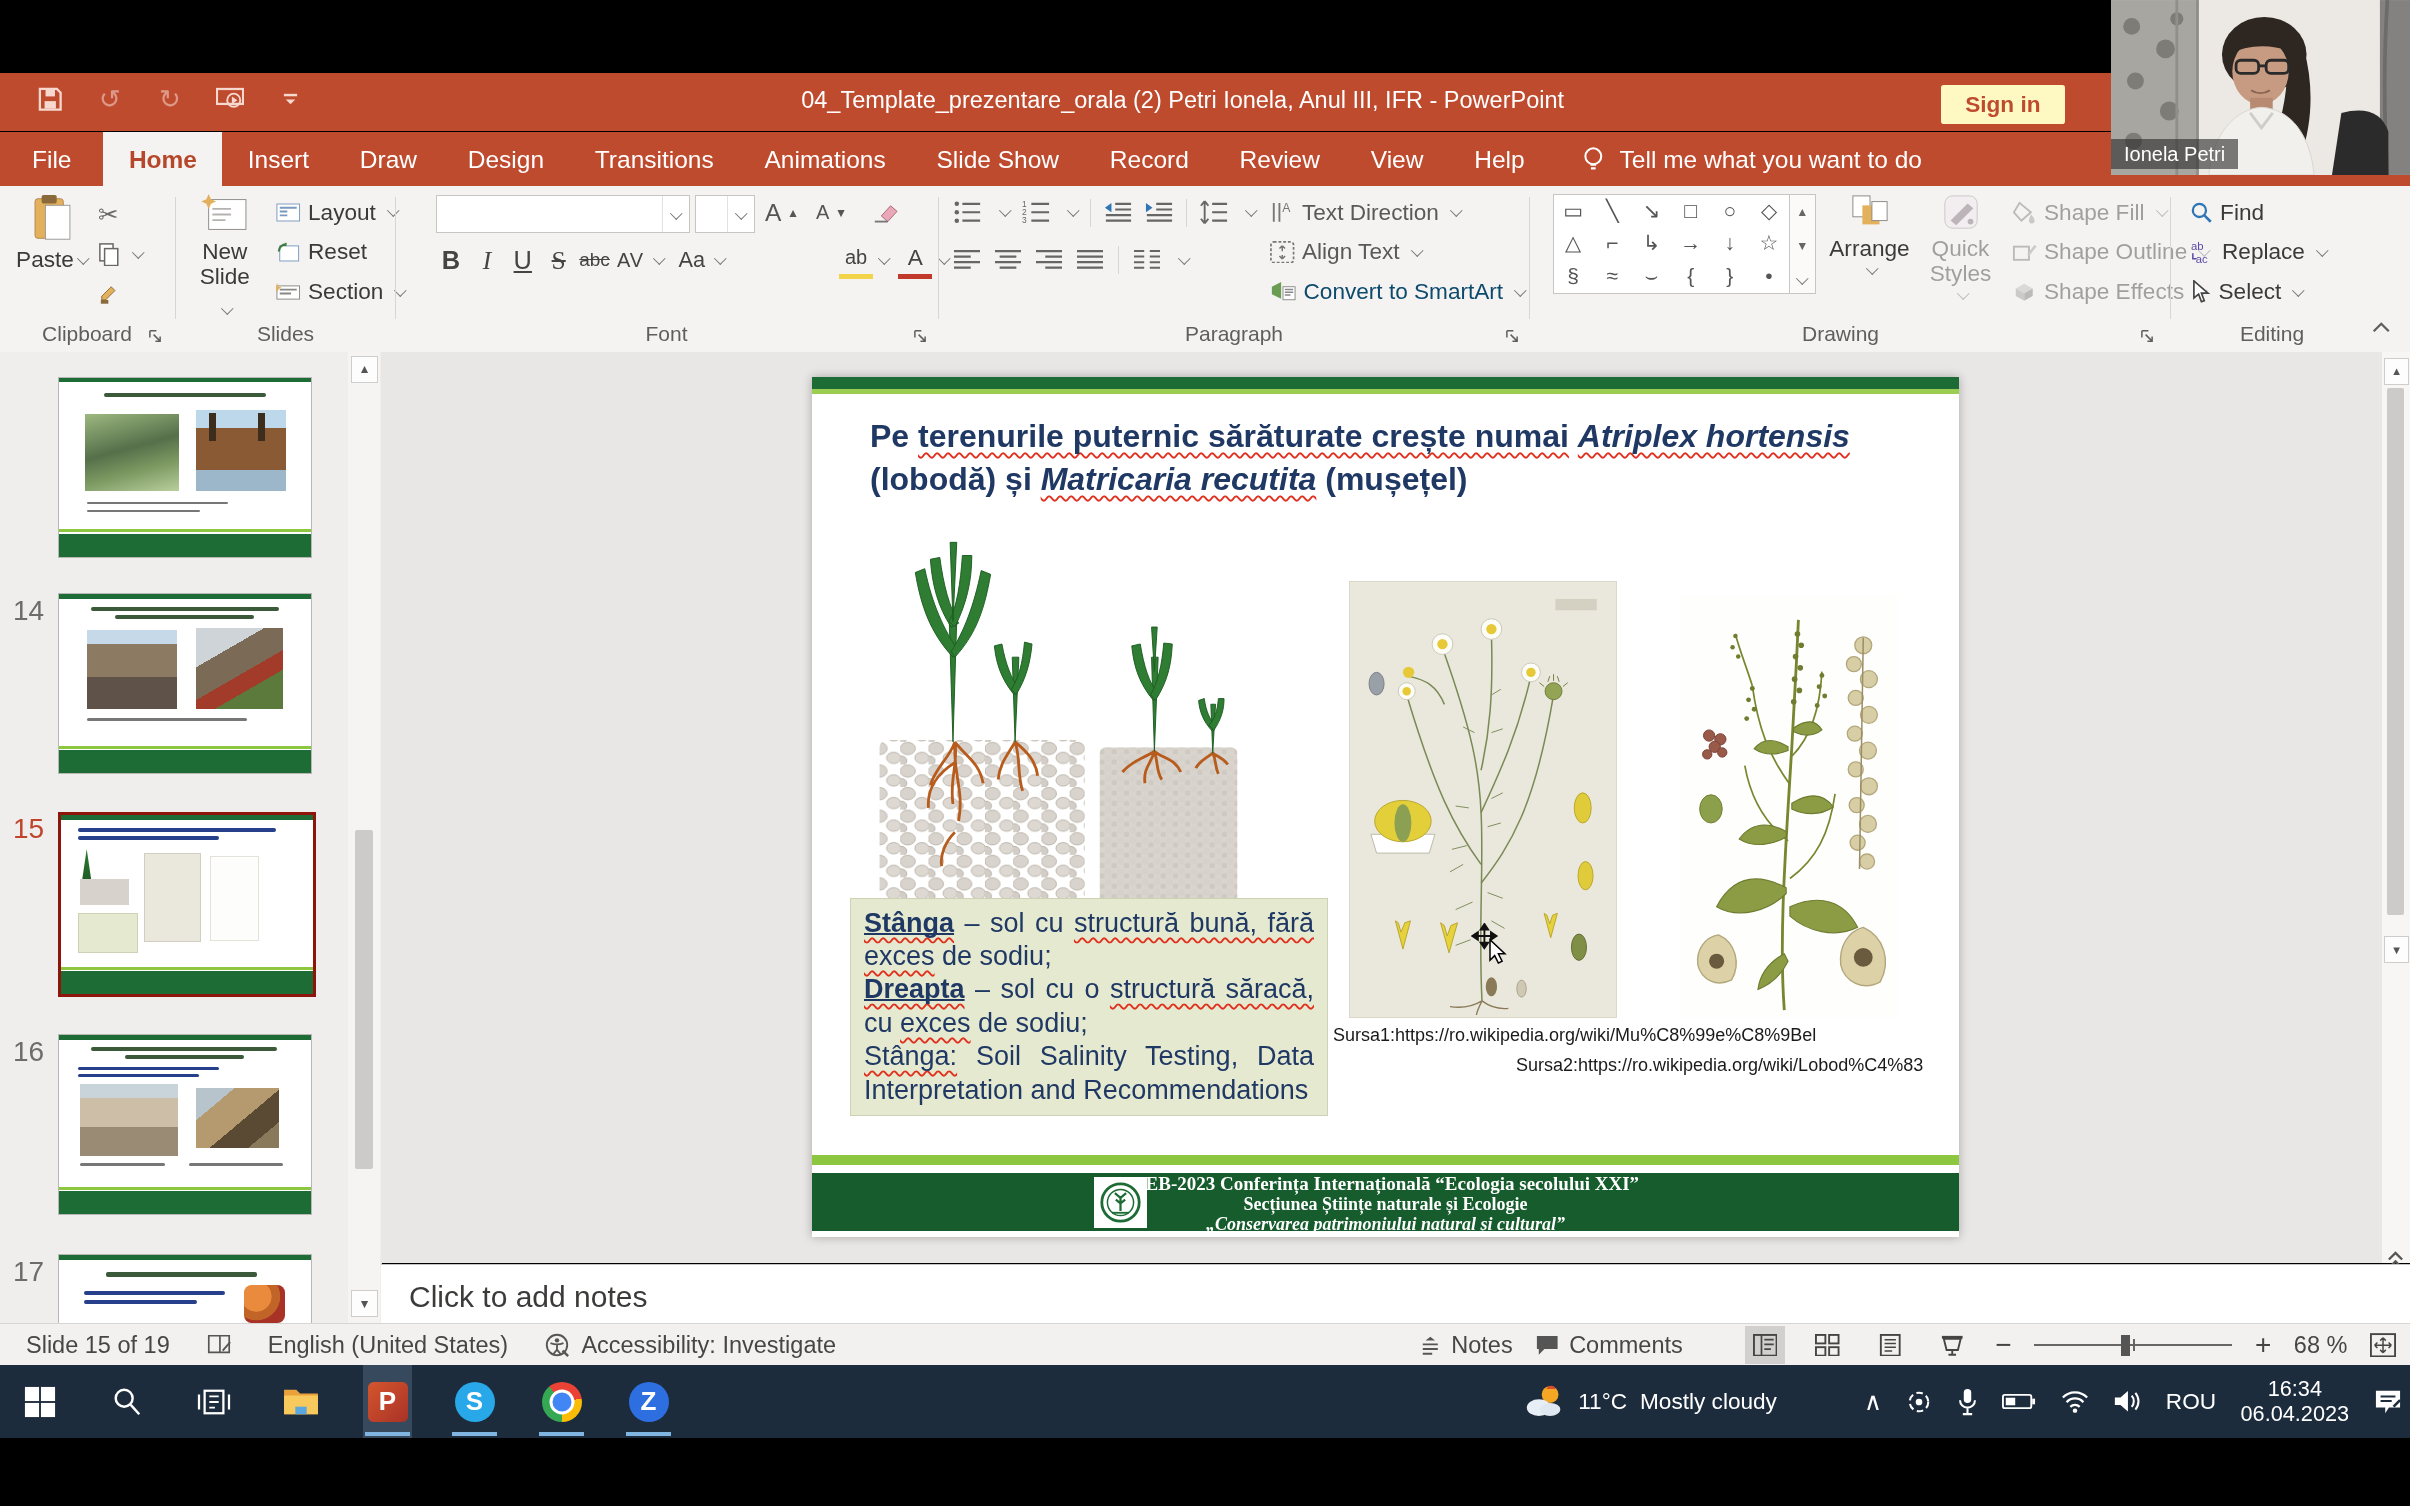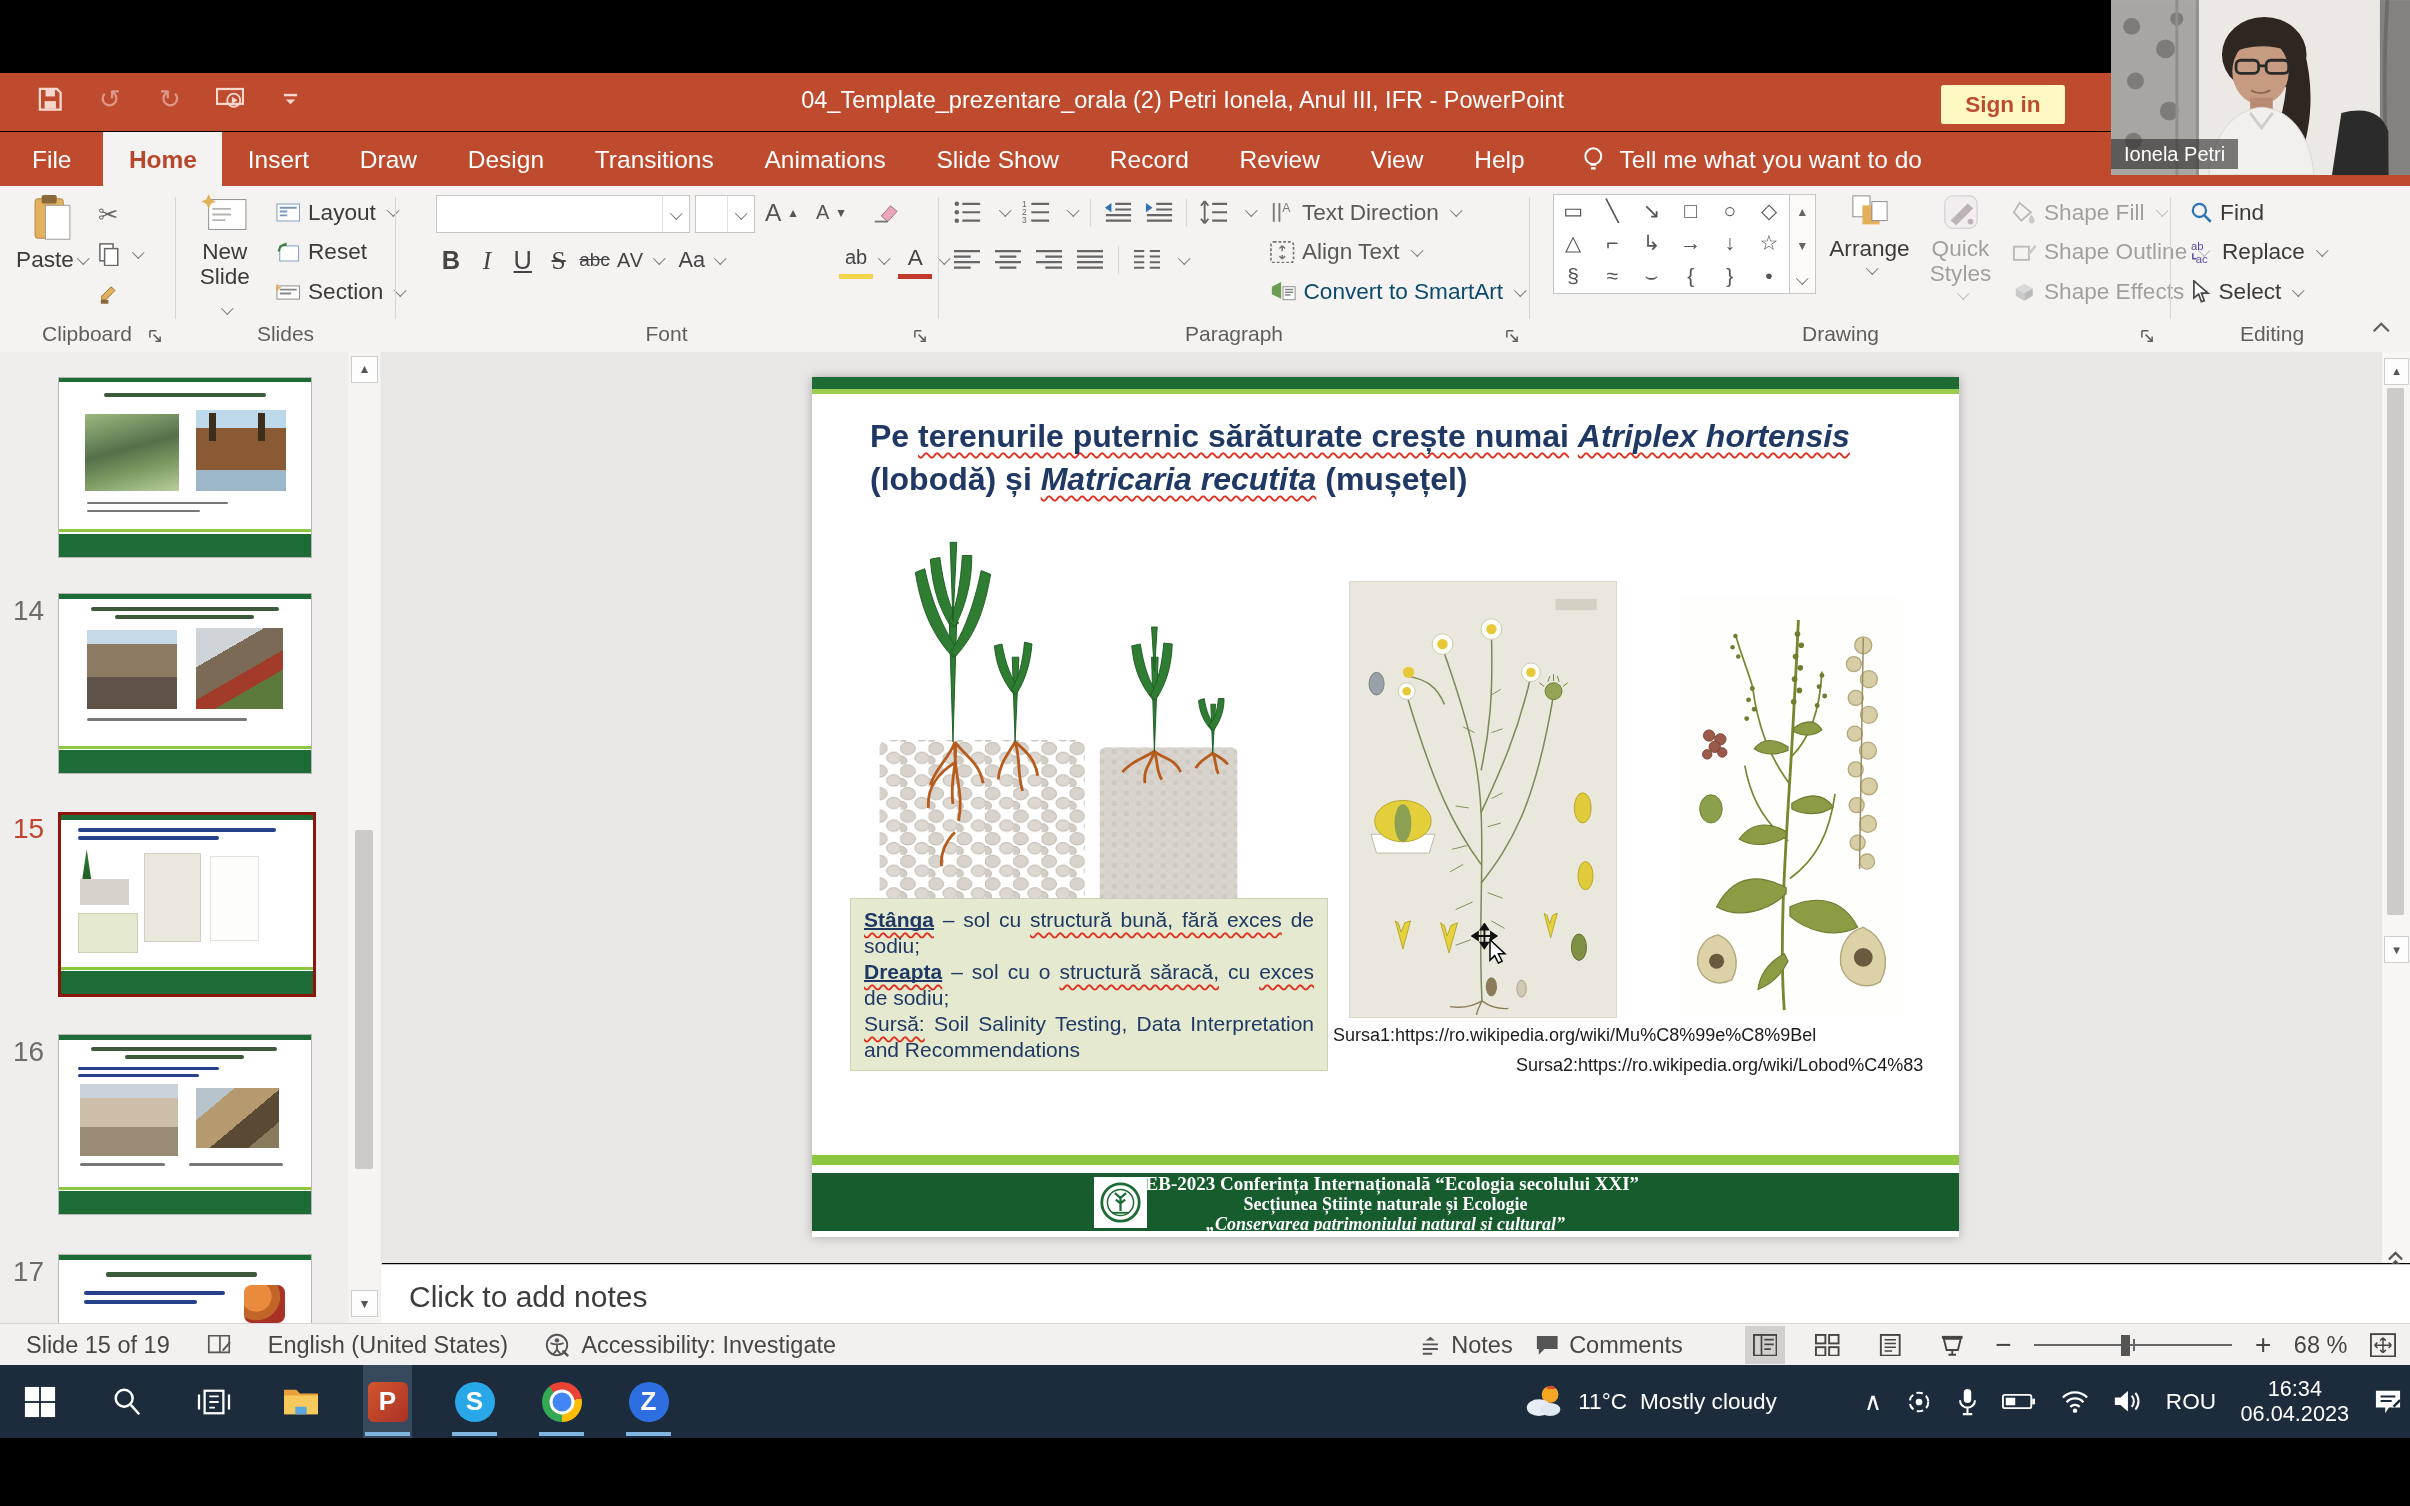--- a/index.html
+++ b/index.html
@@ -50,21 +50,21 @@
   .sthumb{position:absolute;left:6.6px;width:18px;background:#cdcbc9;border-radius:1.9px;}
   
   #editor{left:381px;top:352px;width:2029px;height:911px;background:#e9e7e5;}
   #slide{left:812px;top:377px;width:1147px;height:860px;background:#fff;box-shadow:0 0 9.4px rgba(0,0,0,.28);overflow:hidden;}
   .s-gtop{position:absolute;top:0;left:0;right:0;height:12.2px;background:#1d6b35;}
   .s-gtop2{position:absolute;top:12.2px;left:0;right:0;height:4.7px;background:#9acd50;}
   #s-title{position:absolute;left:58px;top:38px;width:1022px;font-size:32px;font-weight:bold;color:#1f3864;line-height:1.35;}
   .wavy{text-decoration:underline;text-decoration-style:wavy;text-decoration-color:#e0301e;text-decoration-thickness:1.9px;text-underline-offset:4.7px;text-decoration-skip-ink:none;}
   .it{font-style:italic;}
   .solidu{text-decoration:underline;text-decoration-thickness:1.9px;}
-  #s-textbox{position:absolute;left:38px;top:521px;width:450px;background:#e5e9cf;border:0.9px solid #cdd2b4;padding:7.5px 13px;font-size:21px;color:#1f3864;line-height:1.24;}
+  #s-textbox{position:absolute;left:38px;top:521px;width:450px;background:#e5e9cf;border:0.9px solid #cdd2b4;padding:7.5px 13px;font-size:27px;color:#1f3864;line-height:1.24;}
   #s-textbox p{margin:0;text-align:justify;}
   .src{position:absolute;font-size:18px;color:#1a1a1a;white-space:nowrap;}
   #s-footstrip{position:absolute;left:0;right:0;top:778px;height:10.4px;background:#8dc63f;}
   #s-banner{position:absolute;left:0;right:0;top:796px;height:58px;background:#165c2d;color:#fff;font-family:"Liberation Serif",serif;text-align:center;}
   #s-banner .l{line-height:20px;font-weight:bold;}
   #s-banner .l1{font-size:19px;padding-top:0.9px;}
   #s-banner .l2{font-size:18px;}
   #s-banner .l3{font-size:18px;font-style:italic;}
   #s-logo{position:absolute;left:282px;top:3.8px;width:53px;height:51px;background:#fff;display:flex;align-items:center;justify-content:center;}
   .plate{position:absolute;overflow:hidden;}
@@ -819,21 +819,21 @@
         <circle cx="40" cy="388" r="8" fill="#6b5b3e"></circle>
         <path d="M196 352 C218 362 226 388 214 410 C196 420 176 410 172 392 C170 372 180 356 196 352 Z" fill="#ddd1a8" stroke="#b3a77c" stroke-width="1.5"></path>
         <circle cx="196" cy="384" r="10" fill="#6b5b3e"></circle>
       </g>
     </svg>
   </div>
 
   <div id="s-textbox">
     <p><span class="solidu" style="font-weight:bold;"><span class="wavy">Stânga</span></span><span> – sol cu </span><span class="wavy">structură bună, fără exces</span><span> de sodiu;</span></p>
     <p><span class="solidu" style="font-weight:bold;"><span class="wavy">Dreapta</span></span><span> – sol cu o </span><span class="wavy">structură săracă,</span><span> cu </span><span class="wavy">exces</span><span> de sodiu;</span></p>
-    <p><span class="wavy">Sursă:</span><span> Soil Salinity Testing, Data Interpretation and Recommendations</span></p>
+    <p><span class="wavy">Stânga:</span><span> Soil Salinity Testing, Data Interpretation and Recommendations</span></p>
   </div>
 
   <div class="src" style="left:521px;top:648px;">Sursa1:https://ro.wikipedia.org/wiki/Mu%C8%99e%C8%9Bel</div>
   <div class="src" style="left:704px;top:678px;">Sursa2:https://ro.wikipedia.org/wiki/Lobod%C4%83</div>
 
   <div id="s-footstrip"></div>
   <div id="s-banner">
     <div id="s-logo">
       <svg width="43" height="43" viewBox="0 0 46 46">
           <circle cx="23" cy="23" r="20" fill="none" stroke="#1d6b35" stroke-width="3"></circle>

